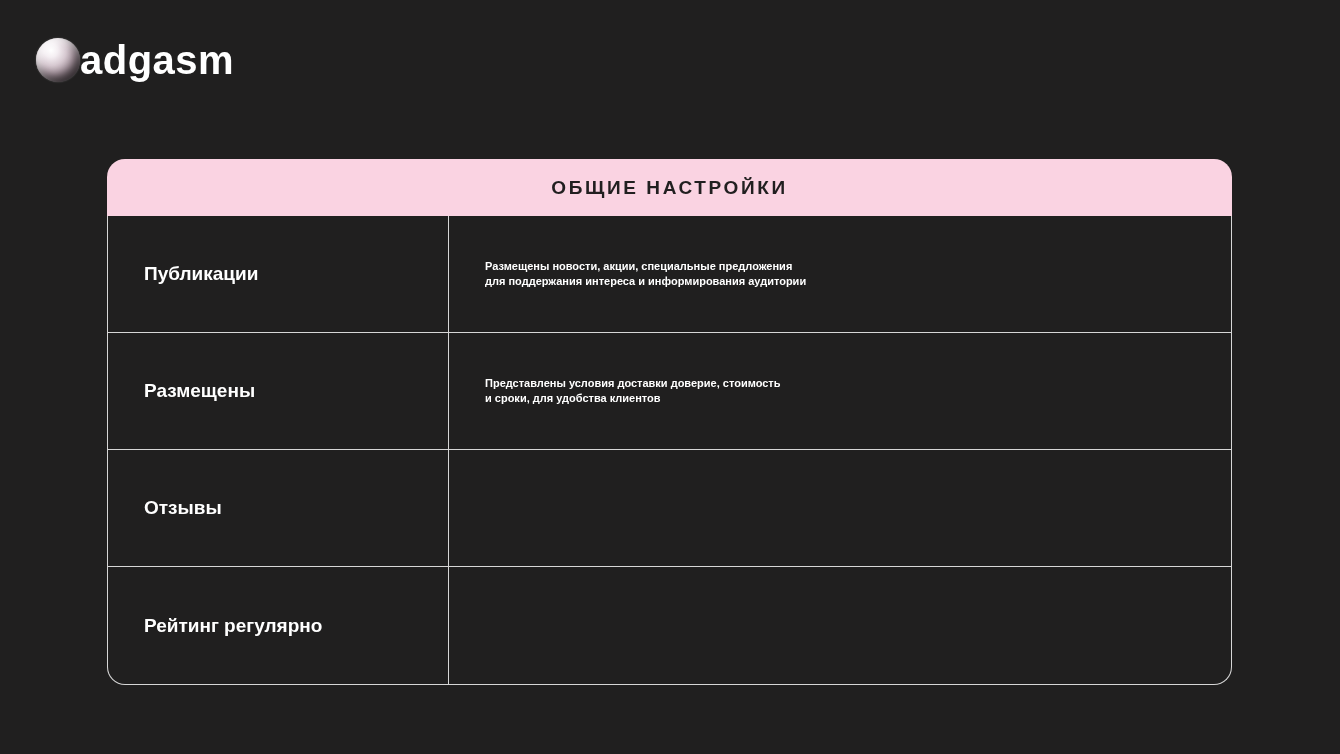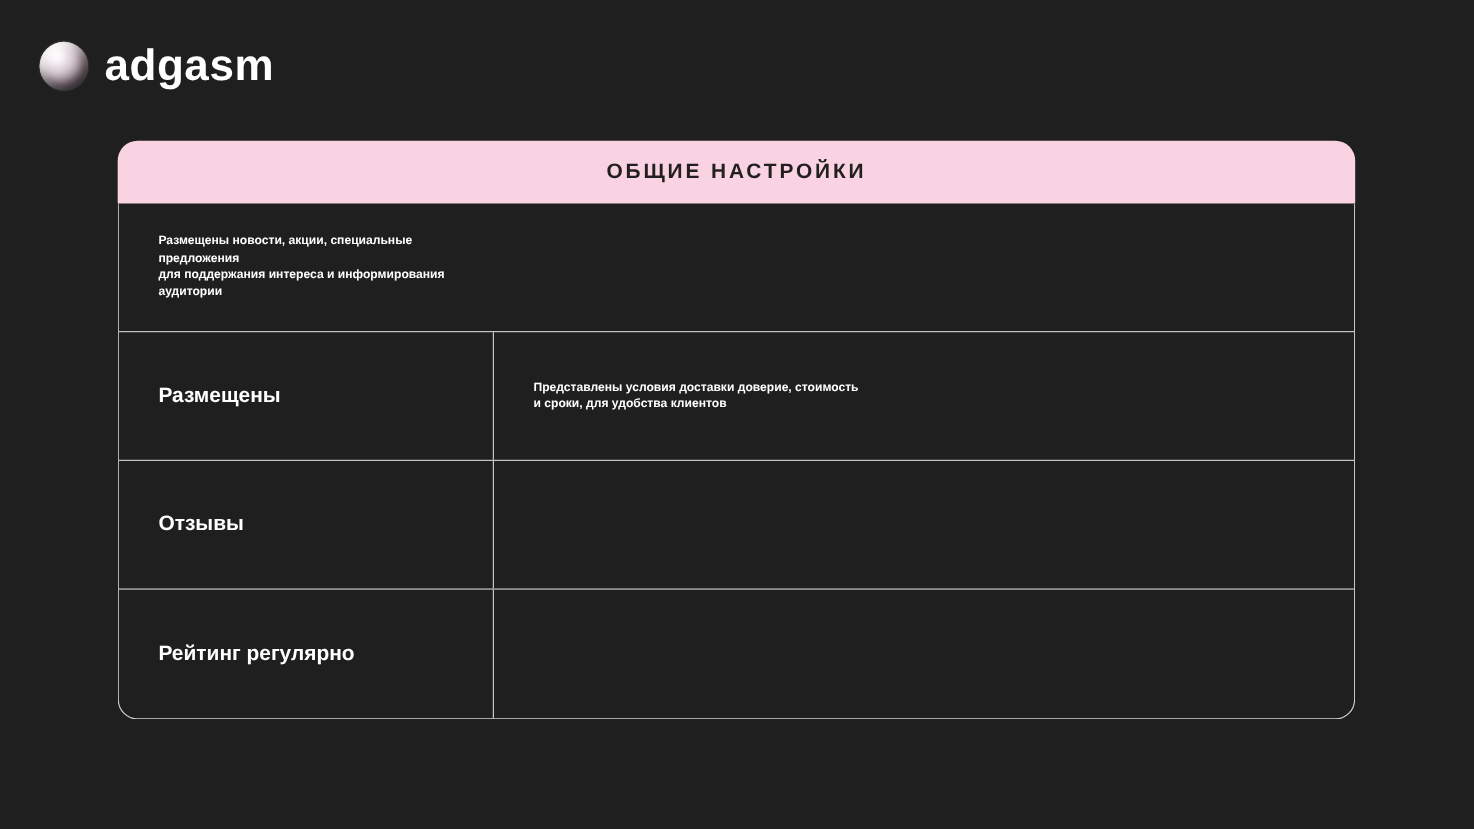--- a/index.html
+++ b/index.html
@@ -10,21 +10,21 @@
     overflow: hidden;
   }
   .slide {
     position: relative;
     width: 1340px; height: 754px;
     background: #201f1f;
   }
   
   .logo {
     position: absolute; left: 36px; top: 38px;
-    display: flex; align-items: center; gap: 15px;
+    display: flex; align-items: center; 
   }
   .logo-sphere {
     width: 44px; height: 44px; border-radius: 50%;
     background: radial-gradient(circle at 34% 28%,
       #ffffff 0%, #f4eef2 16%, #d6c8d0 36%, #a7959f 56%,
       #7a6b73 72%, #4d444a 88%, #352f33 100%);
     box-shadow: inset -4px -6px 9px rgba(0,0,0,0.5),
                 inset 3px 4px 7px rgba(255,255,255,0.75),
                 0 0 2px rgba(255,255,255,0.25);
   }
@@ -39,21 +39,21 @@
   .card {
     position: absolute; left: 107px; top: 128px;
     width: 1125px;
     box-sizing: border-box;
   }
   .card-header {
     box-sizing: border-box;
     height: 57px;
     background: #fad3e2;
     border-radius: 18px 18px 0 0;
-    display: flex; align-items: center; justify-content: center;
+    display: flex; align-items: center; justify-content: center; margin-top: 31px;
   }
   .card-header span {
     color: #211f20;
     font-size: 19px;
     font-weight: 700;
     letter-spacing: 2.6px;
     text-transform: uppercase;
   }
   .card-body {
     box-sizing: border-box;
@@ -97,20 +97,21 @@
     <span class="logo-sphere"></span>
     <span class="logo-text">adgasm</span>
   </div>
 
   <div class="card">
     <div class="card-header">
       <span>Общие настройки</span>
     </div>
     <div class="card-body">
   <div class="row">
+    <div class="cell label">Публикации</div>
     <div class="cell desc">Размещены новости, акции, специальные предложения
 для поддержания интереса и информирования аудитории</div>
   </div>
 
   <div class="row">
     <div class="cell label">Размещены</div>
     <div class="cell desc">Представлены условия доставки доверие, стоимость
 и сроки, для удобства клиентов</div>
   </div>
 

